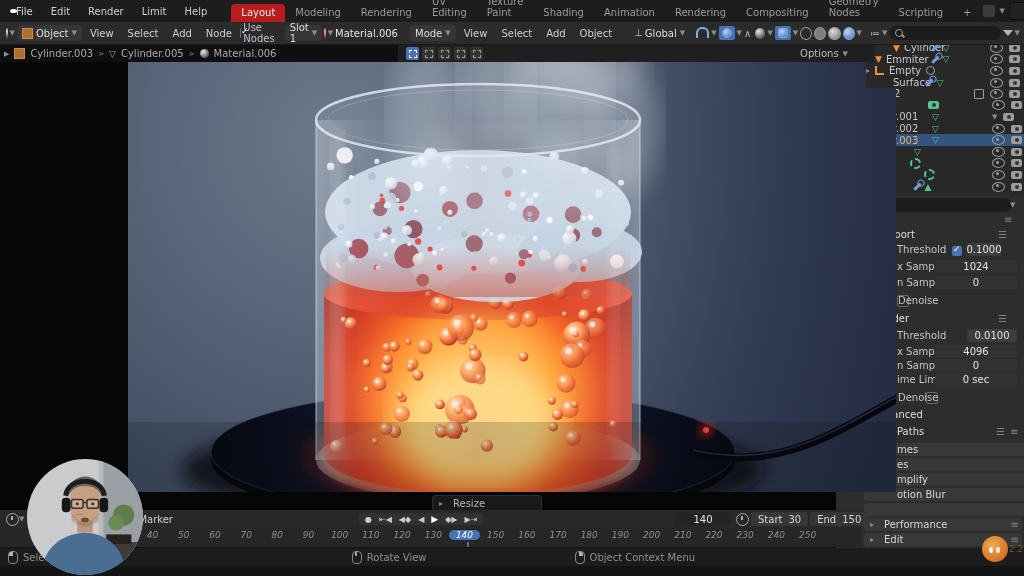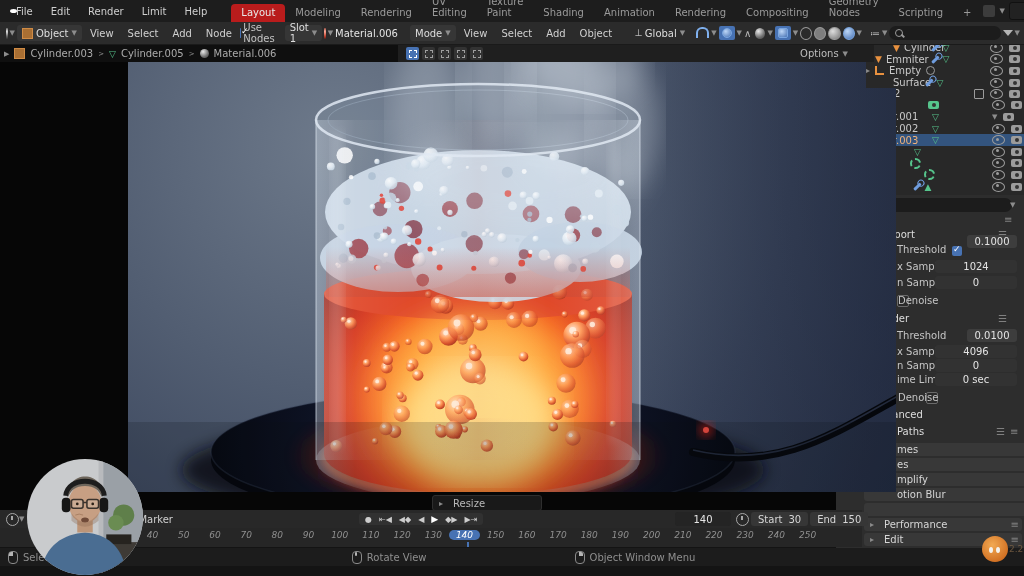--- a/index.html
+++ b/index.html
@@ -410,21 +410,21 @@
     <span class="abs chev" style="left:1010px;top:201px;z-index:1">▼</span>
 
     <span class="abs phead" style="left:870px;top:214px;z-index:1">ping</span>
     <span class="abs grip" style="left:1004px;top:214px;z-index:1">≡</span>
 
     <span class="abs phead" style="left:880px;top:229px;z-index:1">ewport</span>
     <span class="abs grip" style="left:998px;top:229px;z-index:1">☰</span>
 
     <span class="abs plabel" style="left:897px;top:244px;z-index:1">Threshold</span>
     <span class="abs cb" style="left:952px;top:244px;z-index:1"></span>
-    <div class="abs vfield" style="left:967px;top:235px;width:50px;z-index:1">0.1000</div>
+    <div class="abs vfield" style="left:967px;top:243px;width:34px;z-index:1">0.1000</div>
 
     <span class="abs plabel" style="left:897px;top:261px;z-index:1">x Samples</span>
     <div class="abs vfield darker" style="left:935px;top:260px;width:82px;z-index:1">1024</div>
 
     <span class="abs plabel" style="left:897px;top:277px;z-index:1">n Samples</span>
     <div class="abs vfield darker" style="left:935px;top:276px;width:82px;z-index:1">0</div>
 
     <span class="abs cb off" style="left:884px;top:295px;z-index:1"></span>
     <span class="abs plabel" style="left:898px;top:295px;z-index:1">Denoise</span>
 
@@ -938,21 +938,21 @@
     <span class="hint" style="margin-left:8px">
       <span class="mouse l"></span>
       <span>Select</span>
     </span>
     <span class="hint" style="margin-left:290px">
       <span class="mouse m"></span>
       <span>Rotate View</span>
     </span>
     <span class="hint" style="margin-left:140px">
       <span class="mouse r"></span>
-      <span>Object Window Menu</span>
+      <span>Object Context Menu</span>
     </span>
   </div>
   <div class="abs botstrip"></div>
 
   <div class="abs webcam">
     <svg width="116" height="116" viewBox="0 0 120 120">
       <rect width="120" height="120" fill="#c9cbcd"></rect>
       <rect x="78" y="0" width="42" height="120" fill="#9aa0a6"></rect>
       <rect x="74" y="0" width="5" height="120" fill="#b8babd"></rect>
       <circle cx="100" cy="58" r="11" fill="#5f7f4a"></circle>

